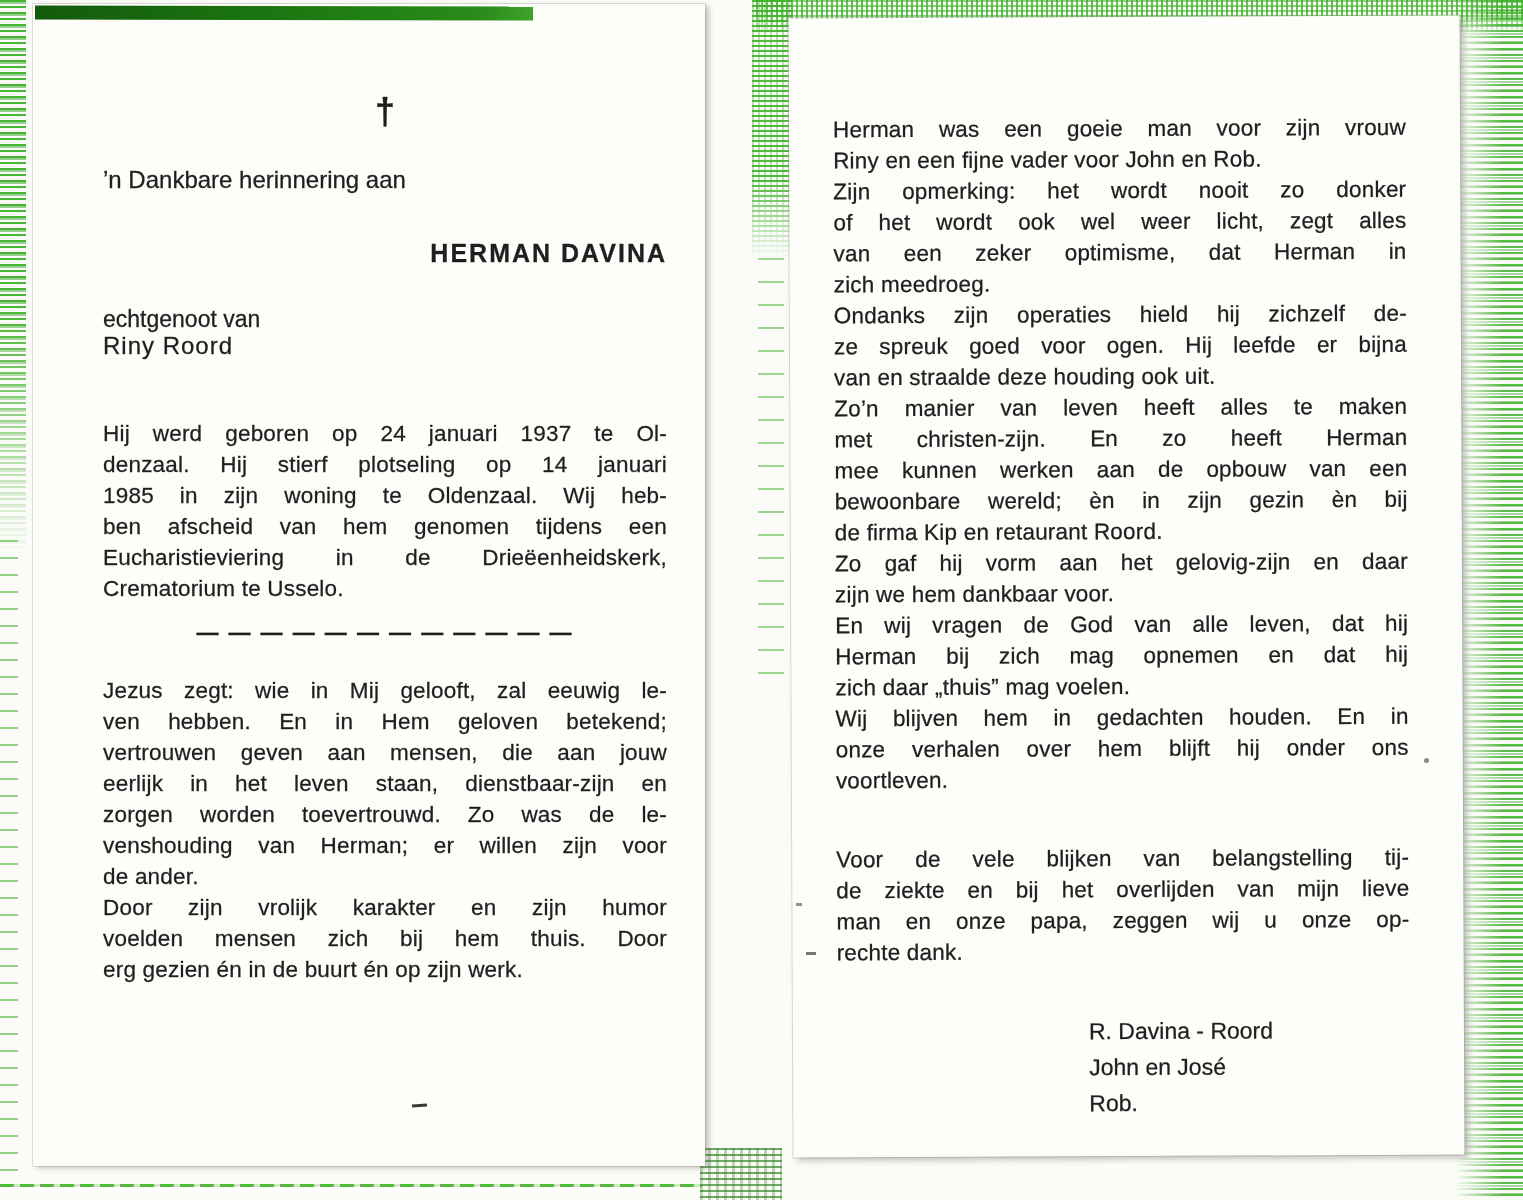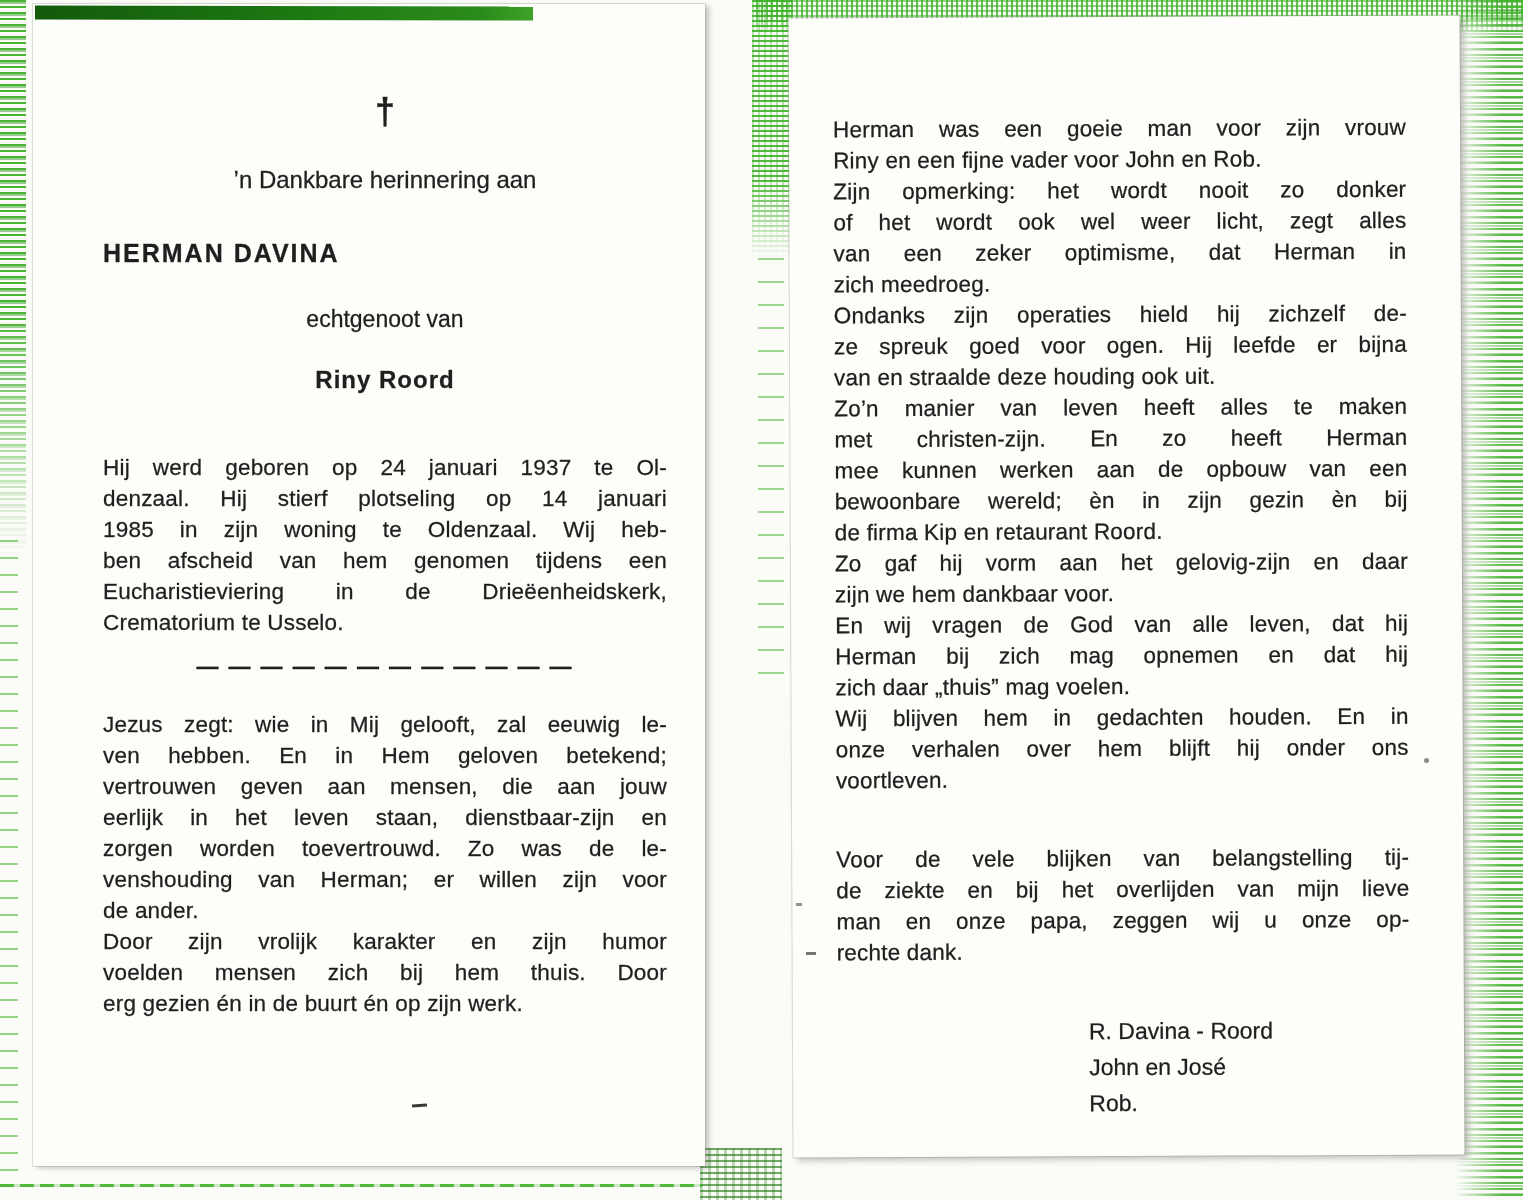--- a/index.html
+++ b/index.html
@@ -33,24 +33,24 @@
   .greenbar {
     position: absolute; left: 2px; top: 2px; width: 498px; height: 14px;
     background: linear-gradient(to right, #135a0b, #1d7a12 55%, #2a8c1a 90%, #3fa329);
     transform: rotate(0.12deg);
   }
 
   .inner-left  { padding: 88px 38px 0 70px; -webkit-text-stroke: 0.3px rgba(25,25,25,.85); }
   .inner-right { padding: 96px 54px 0 44px; -webkit-text-stroke: 0.3px rgba(25,25,25,.85); }
 
   .cross      { text-align: center; font-size: 36px; line-height: 40px; font-weight: bold; margin-bottom: 34px; }
-  .dedication { text-align: center; font-size: 24px; line-height: 28px; margin-bottom: 44px; }
-  .name       { text-align: left; font-size: 25px; line-height: 30px; font-weight: bold; letter-spacing: 2px; margin-bottom: 38px; }
-  .relation   { text-align: center; font-size: 23px; line-height: 26px; margin-bottom: 34px; }
-  .spouse     { text-align: center; font-size: 24px; line-height: 28px; font-weight: bold; letter-spacing: 1px; margin-bottom: 58px; }
+  .dedication { font-size: 24px; line-height: 28px; margin-bottom: 44px; }
+  .name       { text-align: right; font-size: 25px; line-height: 30px; font-weight: bold; letter-spacing: 2px; margin-bottom: 38px; }
+  .relation   { font-size: 23px; line-height: 26px; }
+  .spouse     { text-align: left; font-size: 24px; line-height: 28px; font-weight: normal; letter-spacing: 1px; margin-bottom: 58px; }
 
   .para { font-size: 22.5px; line-height: 31px; letter-spacing: 0.2px; }
   .line { text-align: justify; text-align-last: justify; }
   .line.end { text-align-last: left; }
 
   .divider {
     font-weight: bold; text-align: center;
     font-size: 22px; line-height: 30px; letter-spacing: 2px;
     margin: 14px 0 27px 0;
     white-space: nowrap; overflow: hidden;

